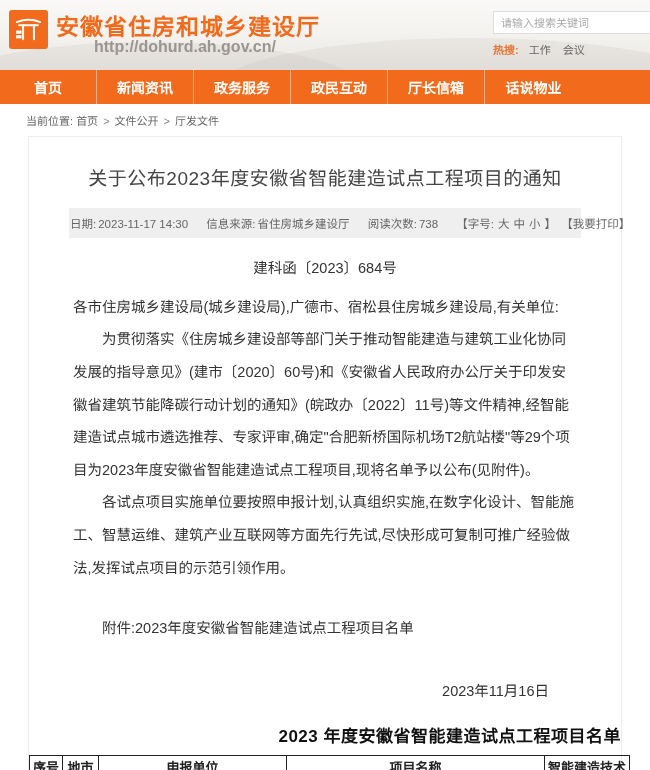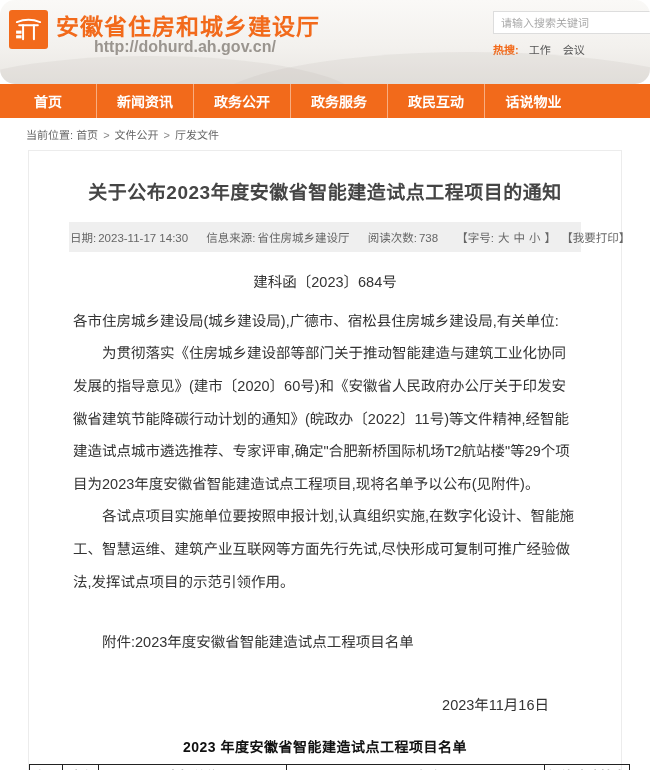--- a/index.html
+++ b/index.html
@@ -3,24 +3,23 @@
 <meta charset="utf-8">
 <style>
   * { margin:0; padding:0; box-sizing:border-box; }
   html,body { width:650px; overflow-x:hidden; }
   body {
     font-family:"Liberation Sans","DejaVu Sans",sans-serif;
     background:#fff; color:#333; width:650px;
   }
   
   .site-header {
-    position:relative; height:84px;
+    position:relative; height:70px;
     background:linear-gradient(#faf9f7 0%, #f3f1ee 55%, #e9e6e2 100%);
     overflow:hidden;
-    border-radius:15px;
   }
   .site-header::before, .site-header::after {
     content:""; position:absolute; border-radius:50%;
     background:rgba(190,184,176,.18);
   }
   .site-header::before { width:420px; height:90px; left:-60px; bottom:-62px; }
   .site-header::after  { width:520px; height:110px; right:-80px; bottom:-78px; }
   .logo { position:absolute; left:9px; top:10px; width:39px; height:39px;
     background:#f26a1b; border-radius:3px; display:flex; align-items:center; justify-content:center; }
   .site-title { position:absolute; left:56px; top:8px; font-size:23px; font-weight:bold;
@@ -38,35 +37,35 @@
   .nav-item { width:97px; flex:none; display:flex; align-items:center; justify-content:center;
     color:#fff; font-size:14px; font-weight:bold; text-decoration:none; cursor:pointer;
     border-right:1px solid rgba(255,255,255,.45); }
   .nav-item:last-child { border-right:none; }
   
   .breadcrumb { padding:8px 0 6px 26px; font-size:11px; color:#666; }
   .breadcrumb a { color:#666; text-decoration:none; cursor:pointer; }
   .crumb-sep { margin:0 5px; color:#888; }
   
   .card { margin:2px 28px 0 28px; border:1px solid #ececec; background:#fff; padding-bottom:4px; }
-  .article-title { text-align:center; font-size:19px; font-weight:700; color:#454545;
+  .article-title { text-align:center; font-size:19px; font-weight:400; color:#454545;
     padding:26px 30px 18px 30px; letter-spacing:.5px; }
   .meta-bar { margin:0 40px; background:#efefef; padding:7px 0; text-align:center;
     font-size:11.5px; color:#666; white-space:nowrap; }
   .meta-bar span { margin:0 1px; }
   .meta-link { cursor:pointer; }
   .size-opt { cursor:pointer; margin:0 2px; }
   
   .doc-body { margin:14px 44px 0 44px; font-size:14.5px; line-height:2.25; color:#333; }
   .doc-number { text-align:center; margin-bottom:6px; }
   .para.indent { text-indent:2em; }
   .attachment-line { text-indent:2em; margin-top:28px; }
   .sign-date { text-align:right; margin:30px 28px 6px 0; }
   
-  .table-title { text-align:center; font-size:14px; font-weight:bold; color:#111;
+  .table-title { text-align:right; font-size:17px; font-weight:bold; color:#111;
     margin:14px 0 8px 0; font-family:"Liberation Sans",sans-serif; letter-spacing:.5px; }
   .project-table { margin:0 auto 10px auto; border-collapse:collapse; width:600px;
     font-family:"Liberation Serif","DejaVu Serif",serif; font-size:12.5px; color:#222;
     table-layout:fixed; }
   .project-table th, .project-table td {
     border:1px solid #222; text-align:center; vertical-align:middle; padding:2px 3px; line-height:1.45; }
   .project-table th { font-weight:bold; font-size:13px; padding:3px 2px; }
   .col-no { width:33px; } .col-city { width:36px; } .col-app { width:188px; }
   .col-proj { width:258px; } .col-tech { width:85px; }
 </style>
@@ -94,23 +93,23 @@
     <input class="search-input" placeholder="请输入搜索关键词" style="">
     <div class="hot-row">
       <span class="hot-label">热搜:</span><span id="hot-keywords"><a class="hot-kw">工作</a><a class="hot-kw">会议</a></span>
     </div>
   </div>
 </header>
 
 <nav class="main-nav" id="main-nav">
     <a class="nav-item">首页</a>
     <a class="nav-item">新闻资讯</a>
-    <a class="nav-item">政务公开</a>
     <a class="nav-item">政务服务</a>
     <a class="nav-item">政民互动</a>
+    <a class="nav-item">厅长信箱</a>
     <a class="nav-item">话说物业</a>
   </nav>
 
 <div class="breadcrumb">
   <span>当前位置:</span>
   <span id="crumb-items"><a>首页</a><span class="crumb-sep">&gt;</span><a>文件公开</a><span class="crumb-sep">&gt;</span><a>厅发文件</a></span>
 </div>
 
 <main class="card">
   <h1 class="article-title">关于公布2023年度安徽省智能建造试点工程项目的通知</h1>

